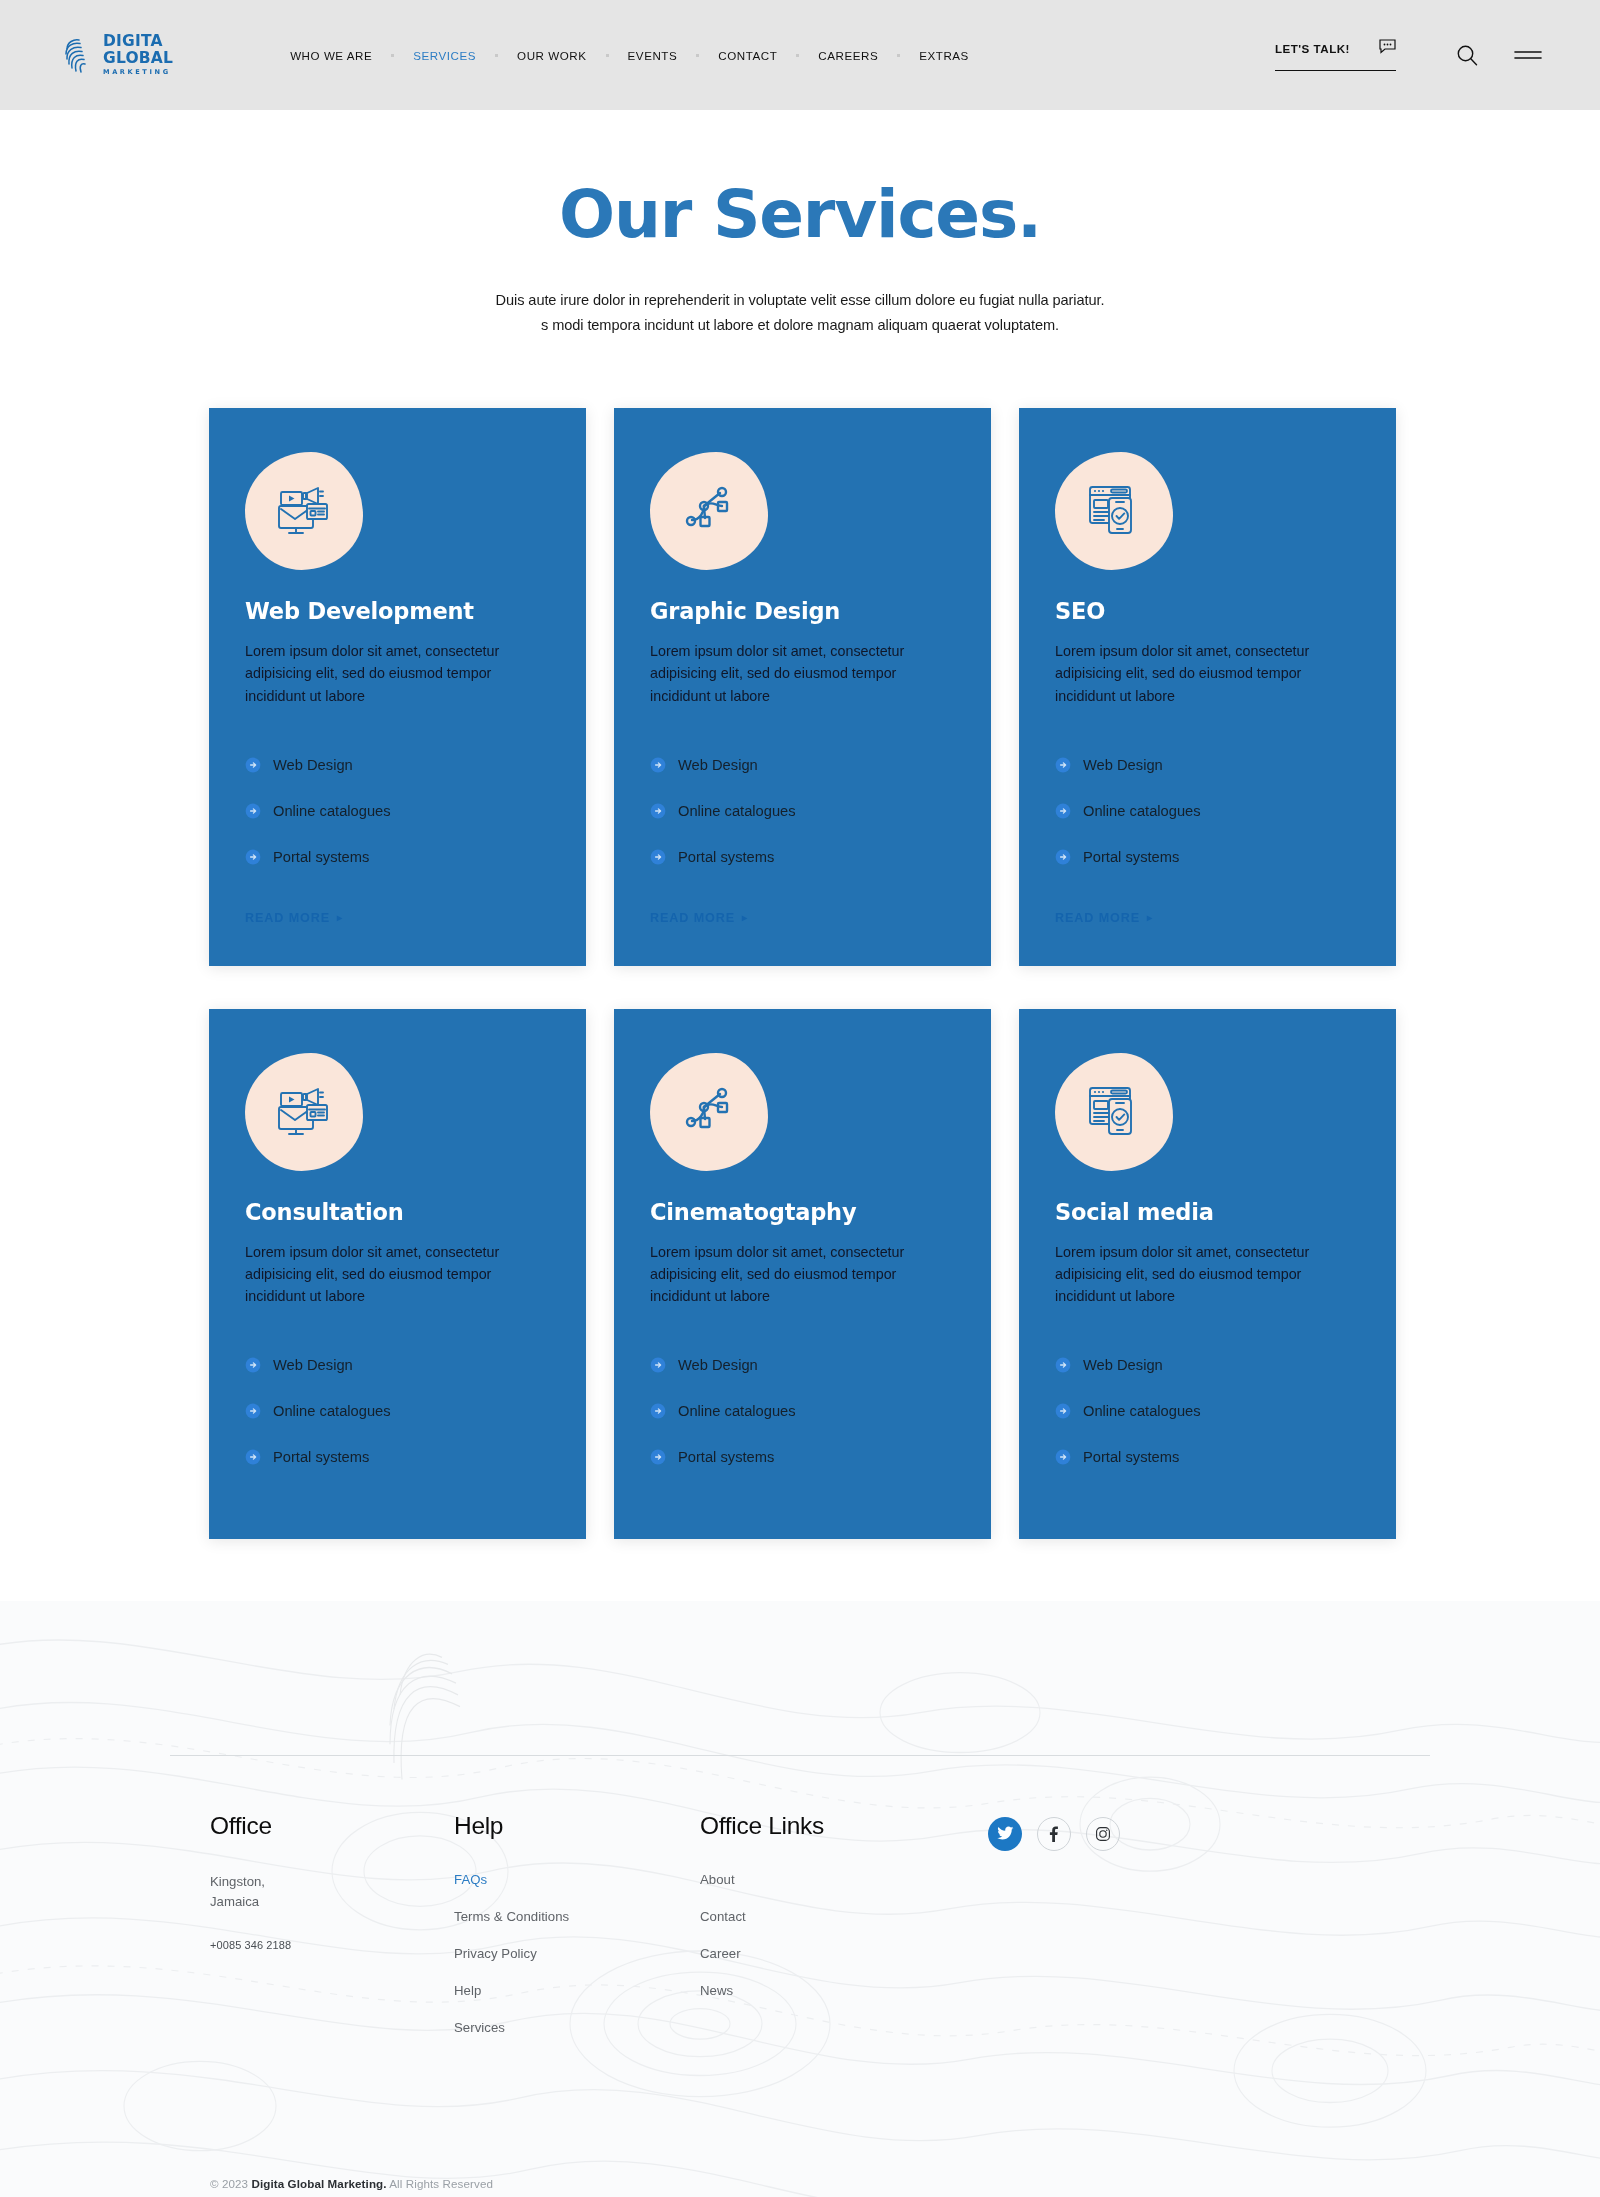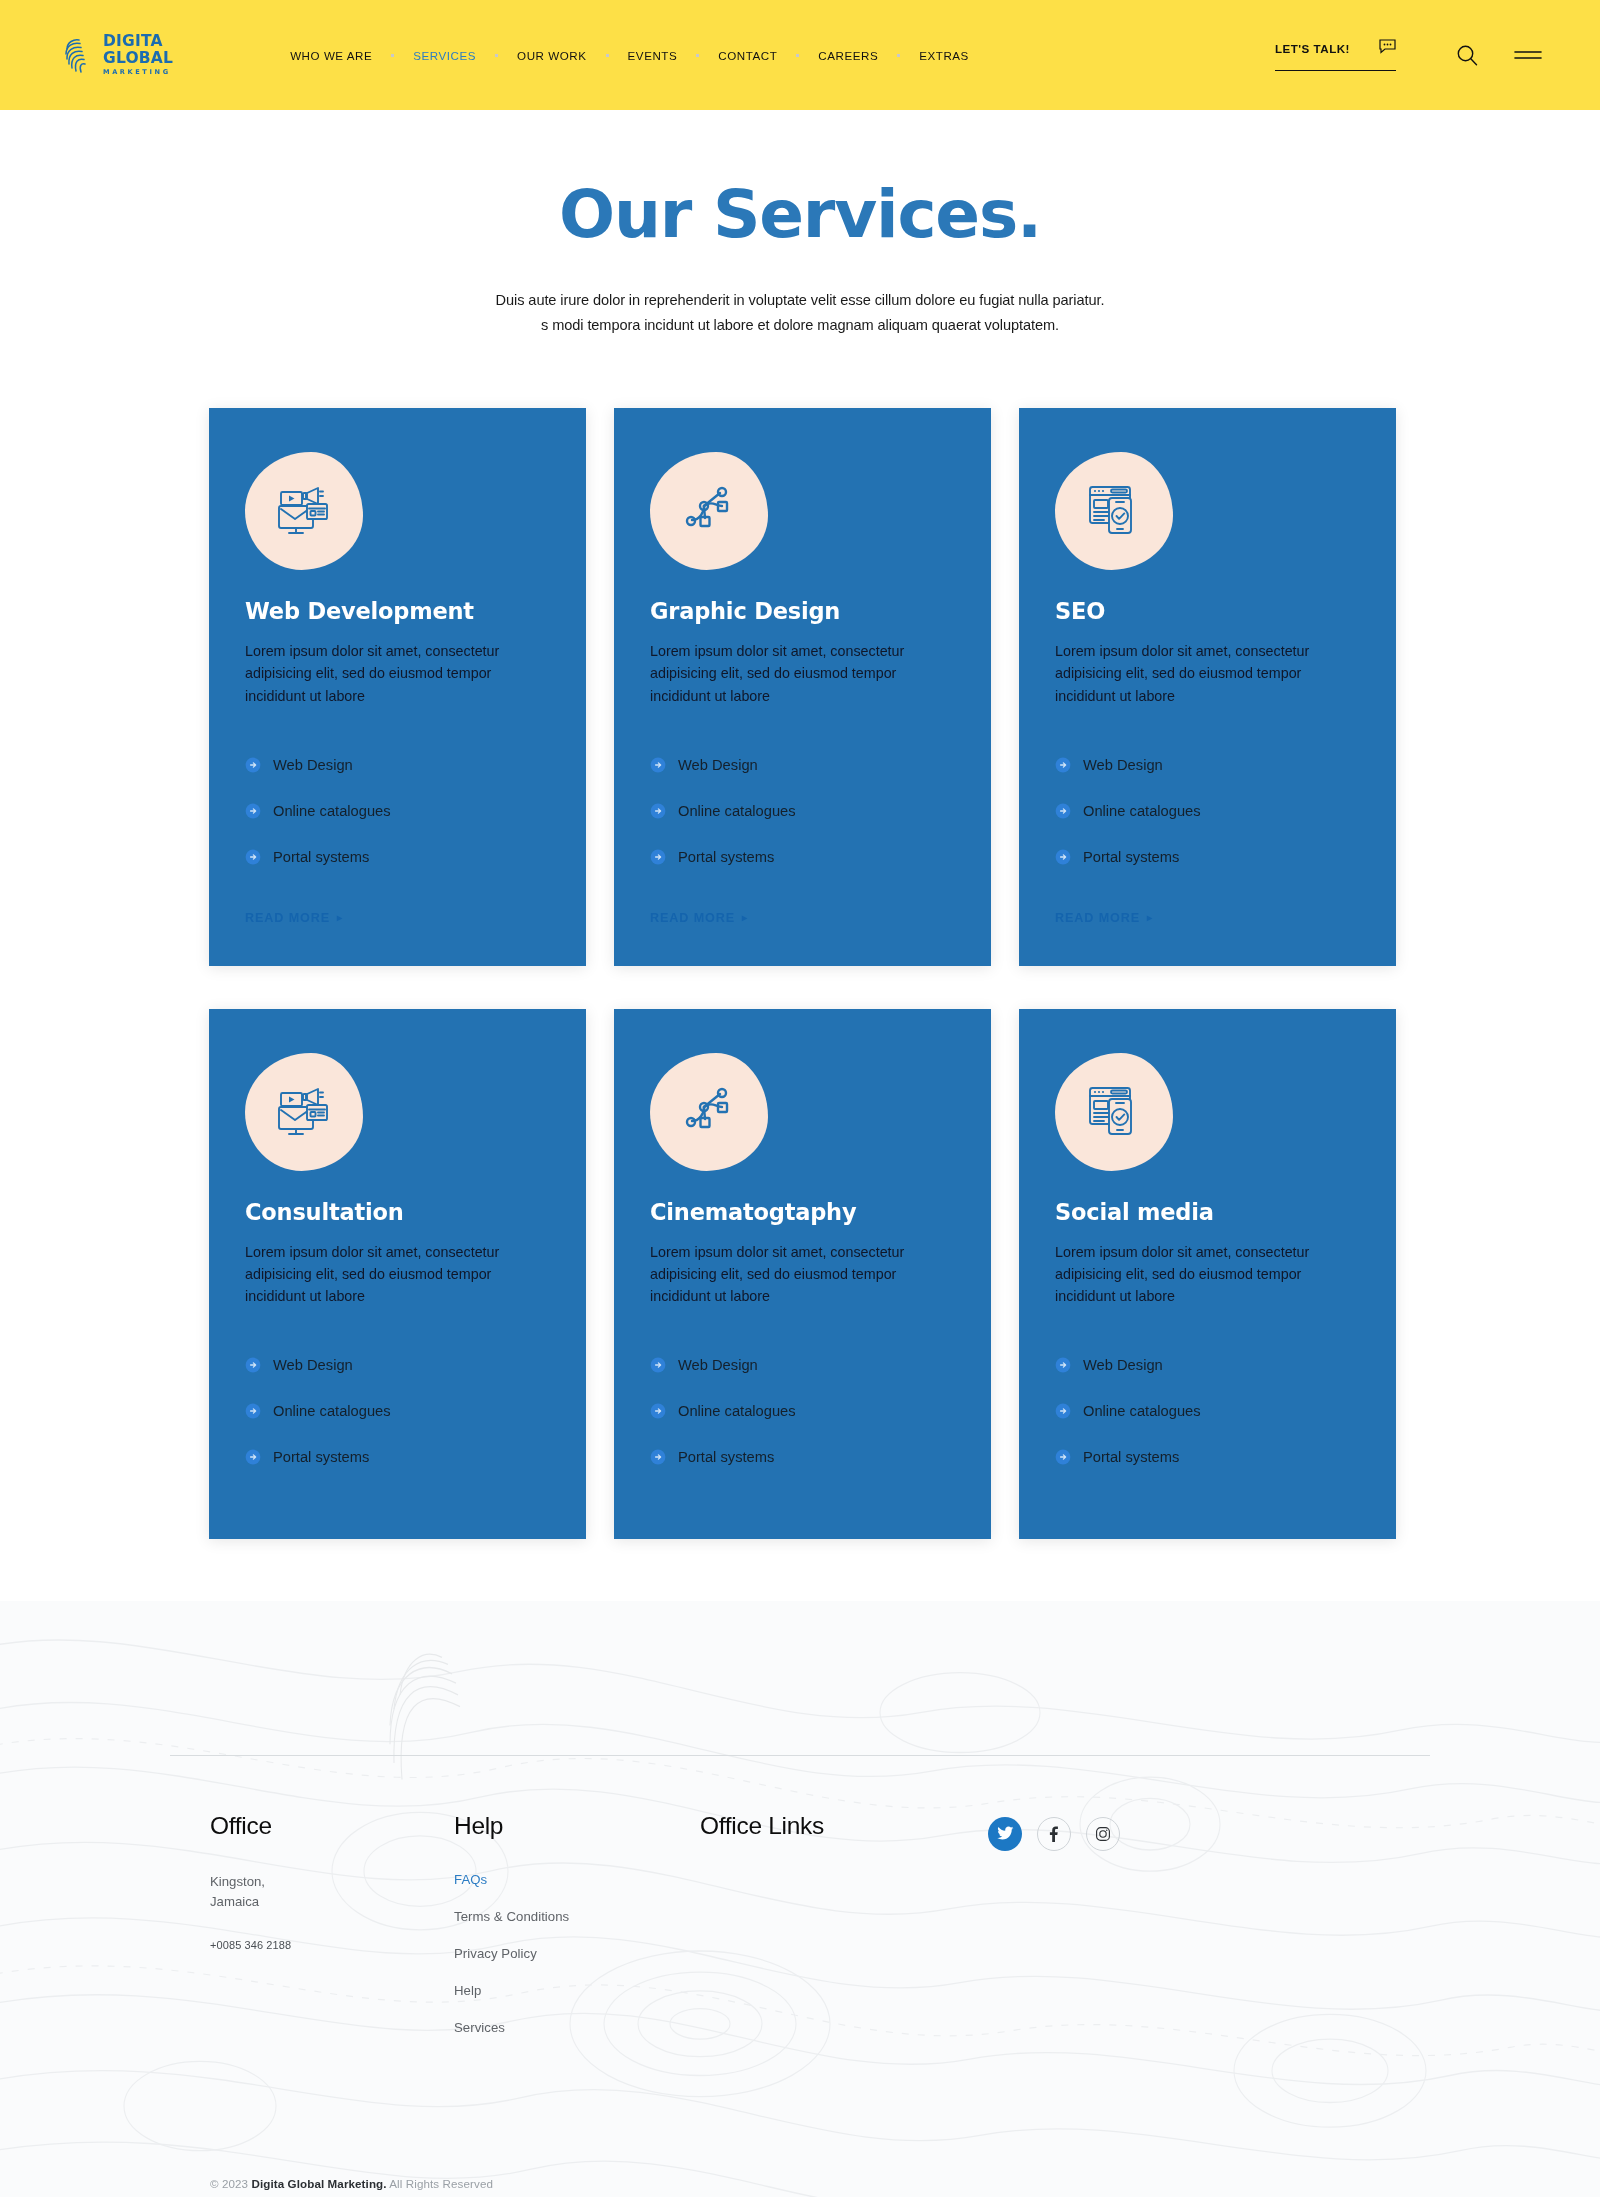--- a/index.html
+++ b/index.html
@@ -9,21 +9,21 @@
     font-family:"Liberation Sans", sans-serif;
     -webkit-font-smoothing:antialiased;
   }
   body { width:1600px; min-height:2197px; position:relative; overflow-x:hidden; }
 
   
   .header {
     height:110px;
     display:flex;
     padding:0 58px 0 64px;
-    background:#fde047;
+    background:#e5e5e5;
     position:relative;
   }
   .logo {
     display:flex;
     align-items:center;
     gap:9px;
     cursor:pointer;
   }
   .logo-mark { width:30px; height:36px; flex:0 0 auto; }
   .logo-text { line-height:1; }
@@ -690,20 +690,26 @@
             <span class="footer-link accent">FAQs</span>
             <span class="footer-link">Terms &amp; Conditions</span>
             <span class="footer-link">Privacy Policy</span>
             <span class="footer-link">Help</span>
             <span class="footer-link">Services</span>
           </div>
       </div>
 
       <div class="fcol-quick">
         <div class="footer-h">Office Links</div>
+        <div id="quick-links">
+            <span class="footer-link">About</span>
+            <span class="footer-link">Contact</span>
+            <span class="footer-link">Career</span>
+            <span class="footer-link">News</span>
+          </div>
       </div>
 
       <div class="socials" id="socials">
           <span class="soc filled">
             <svg width="17" height="15" viewBox="0 0 17 15" fill="#fff">
               <path d="M16.5 1.9c-.6.3-1.2.5-1.9.6.7-.4 1.2-1 1.4-1.8-.6.4-1.3.7-2.1.8A3.3 3.3 0 0 0 8.2 4c0 .3 0 .5.1.8A9.4 9.4 0 0 1 1.5.9a3.4 3.4 0 0 0 1 4.5c-.5 0-1-.2-1.5-.4 0 1.6 1.1 3 2.6 3.3-.4.1-.9.1-1.4 0 .4 1.3 1.6 2.3 3 2.3a6.6 6.6 0 0 1-4.9 1.4 9.3 9.3 0 0 0 5 1.5c6.1 0 9.4-5.1 9.4-9.5v-.4c.6-.5 1.2-1 1.8-1.7z"></path>
             </svg>
           </span>
           <span class="soc outline">
             <svg width="16" height="16" viewBox="0 0 16 16" fill="#2b2f33">

